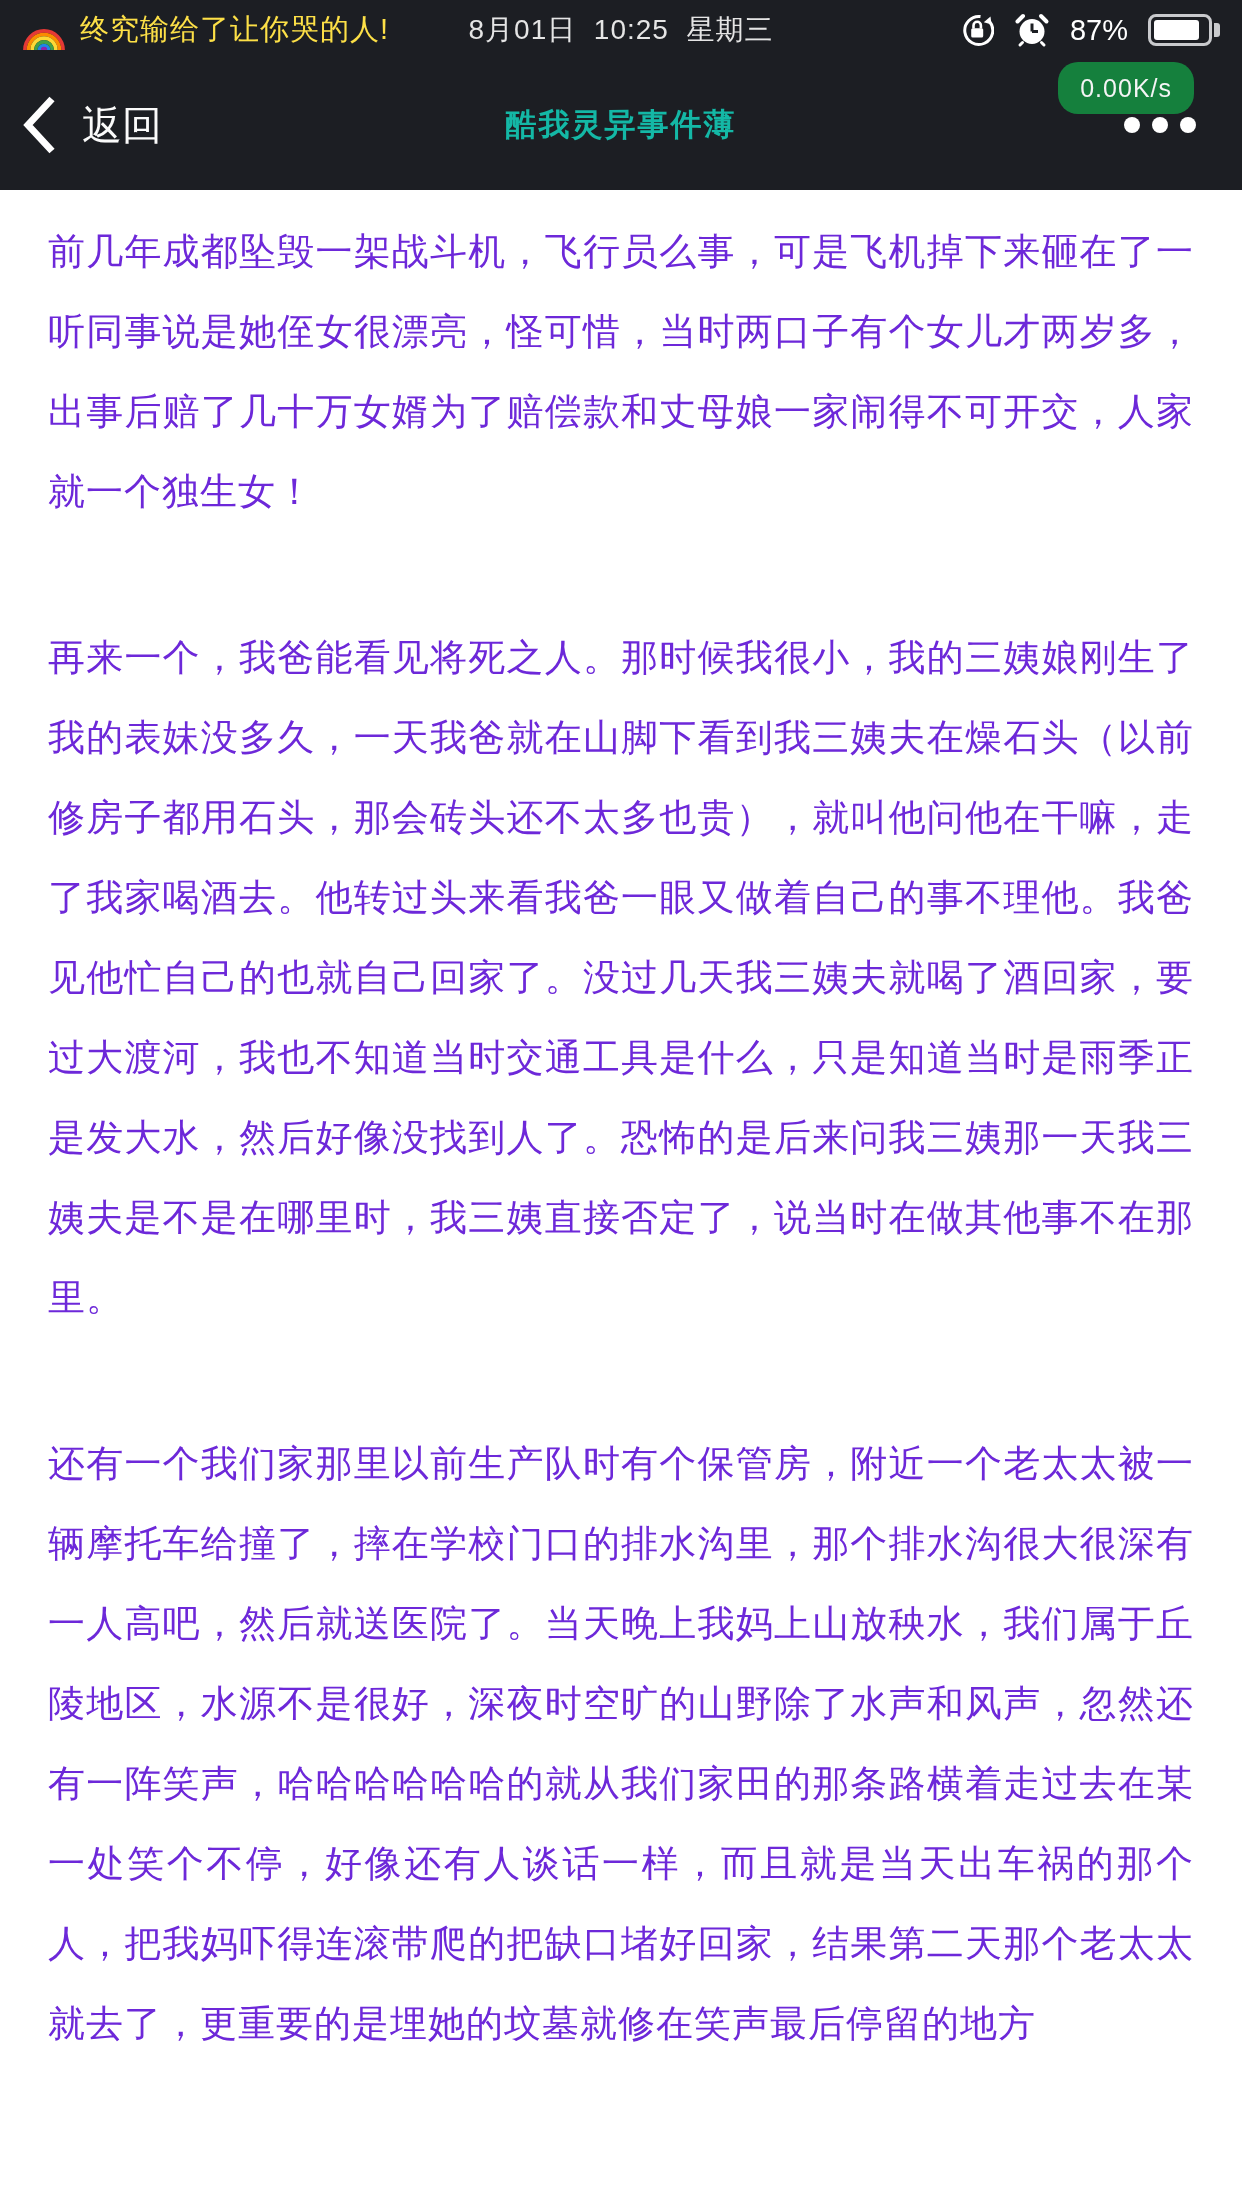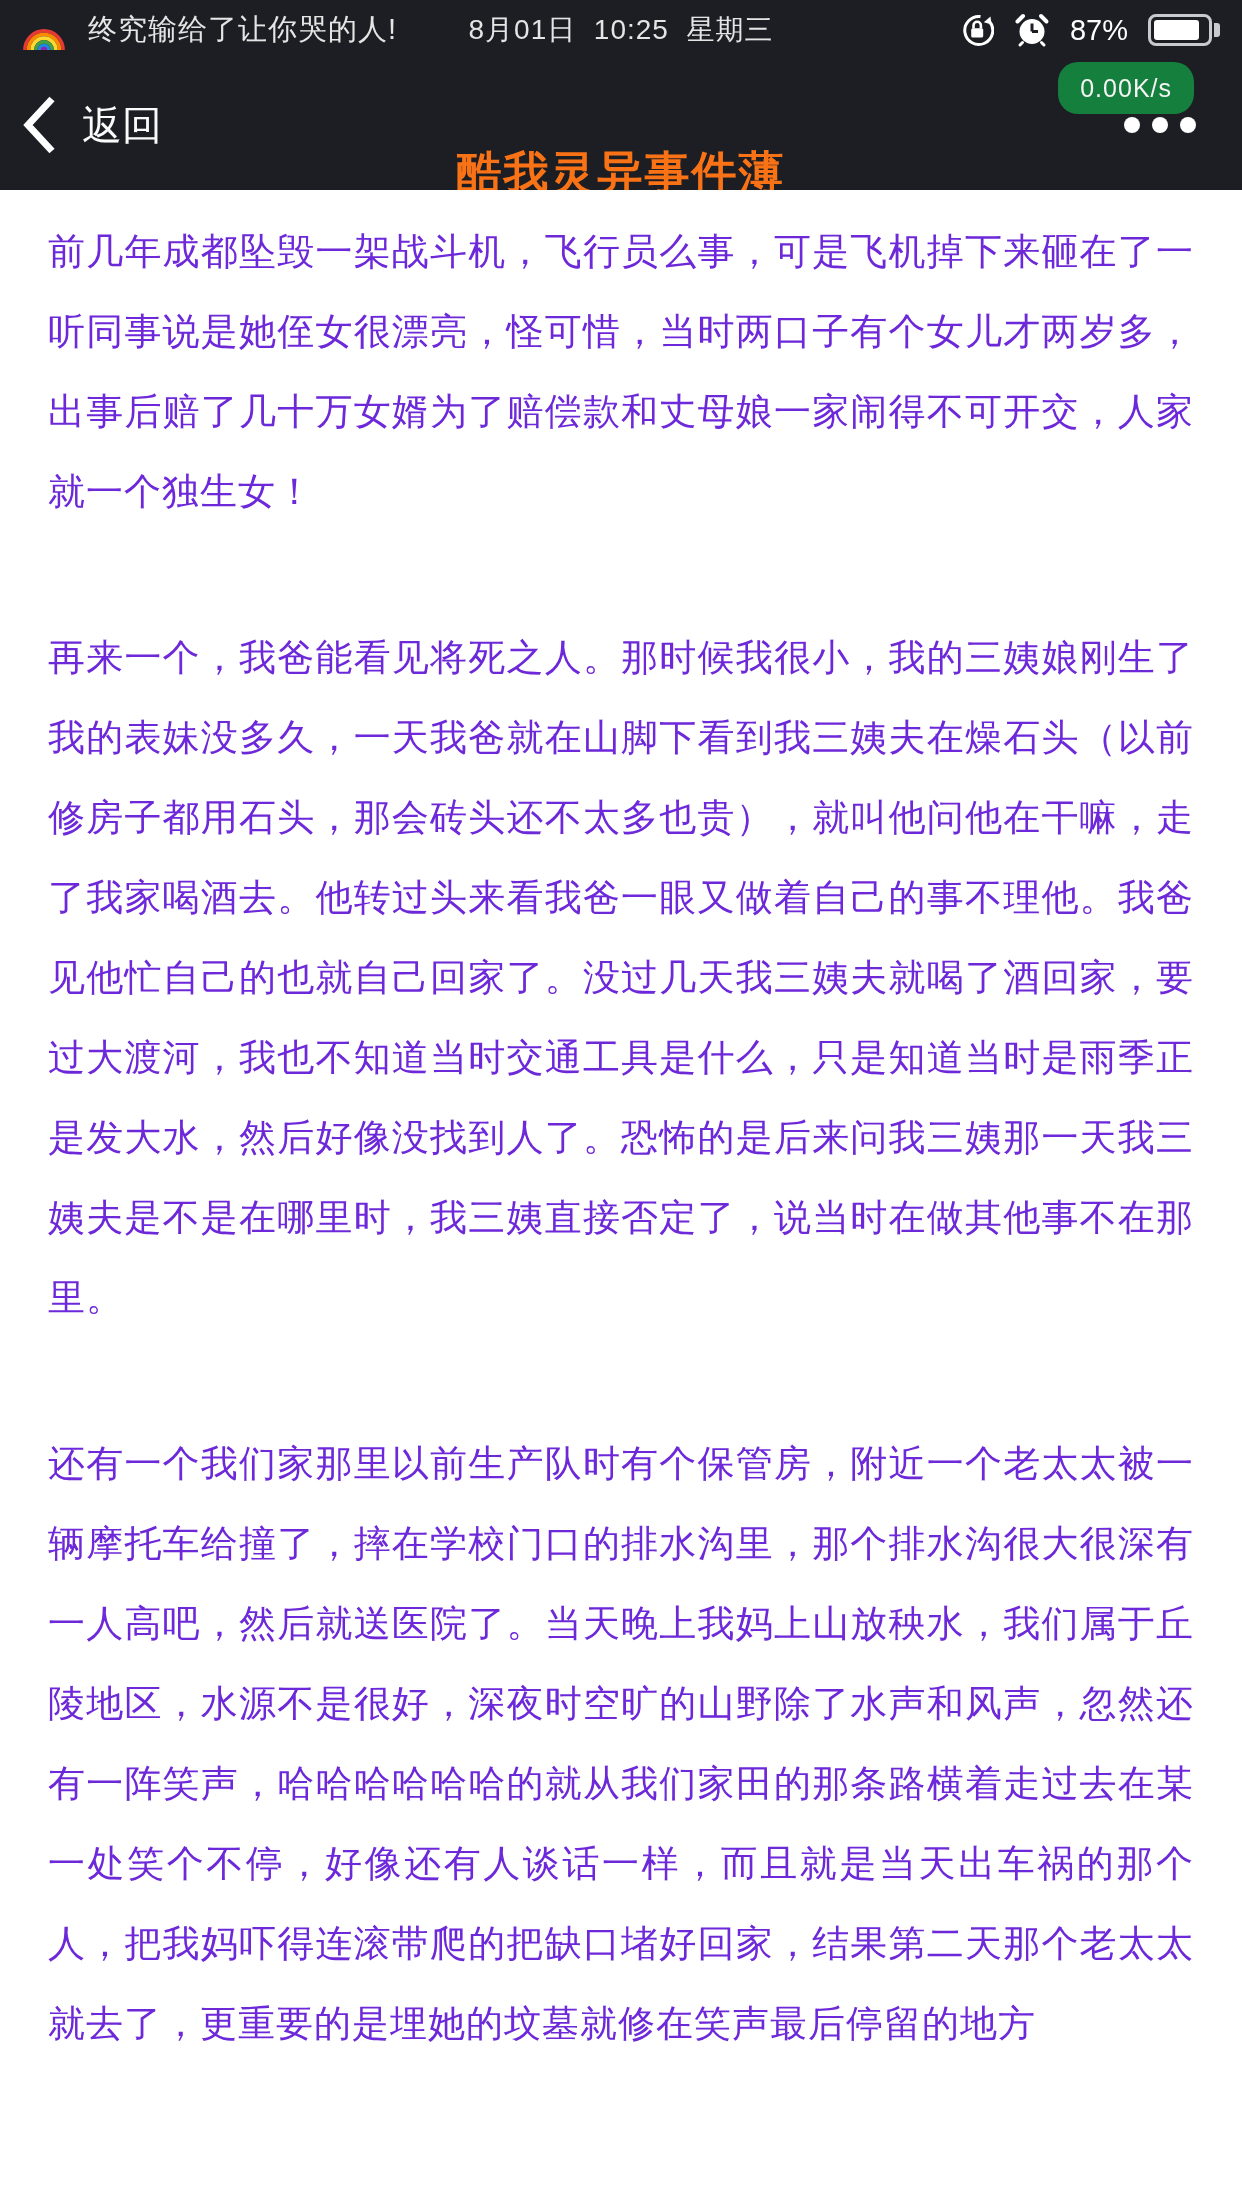--- a/index.html
+++ b/index.html
@@ -12,21 +12,21 @@
   
   .header {
     position:absolute; top:0; left:0; width:1242px; height:190px;
     background:#1c1e23; color:#ffffff;
   }
   .status-bar {
     position:relative; height:60px; display:flex; align-items:center;
     padding:0 22px;
   }
   .status-left { display:flex; align-items:center; gap:14px; }
-  .song-title { font-size:29px; color:#e5e5e5; letter-spacing:1px;margin-left:8px; }
+  .song-title { font-size:29px; color:#fde047; letter-spacing:1px; }
   .status-date {
     position:absolute; left:50%; top:50%; transform:translate(-50%,-50%);
     font-size:28px; white-space:pre; letter-spacing:1px; color:#e5e5e5;
   }
   .status-right {
     margin-left:auto; display:flex; align-items:center; gap:20px;
   }
   .battery-pct { font-size:29px; }
   .battery { display:flex; align-items:center; }
   .battery-body {
@@ -47,23 +47,22 @@
   }
   
   .nav-bar {
     position:relative; height:130px; display:flex; align-items:center;
     padding:0 20px;
   }
   .back-button { display:flex; align-items:center; gap:22px; cursor:pointer; }
   .back-label { font-size:40px; color:#fafafa; }
   .nav-title {
     position:absolute; left:50%; top:50%; transform:translate(-50%,-50%);
-    font-size:45px; font-weight:bold; letter-spacing:2px; color:#f97316;
+    font-size:31px; font-weight:bold; letter-spacing:2px; color:#14b8a6;
     white-space:nowrap;
-    margin-top:48px;
   }
   .menu-dots {
     margin-left:auto; margin-right:26px; display:flex; gap:12px; cursor:pointer;
   }
   .menu-dots .dot { width:16px; height:16px; border-radius:50%; background:#ffffff; }
   
   .story {
     position:absolute; top:190px; left:0; width:1242px; height:2018px;
     background:#ffffff; padding:22px 48px 0 48px; overflow:hidden;
   }

